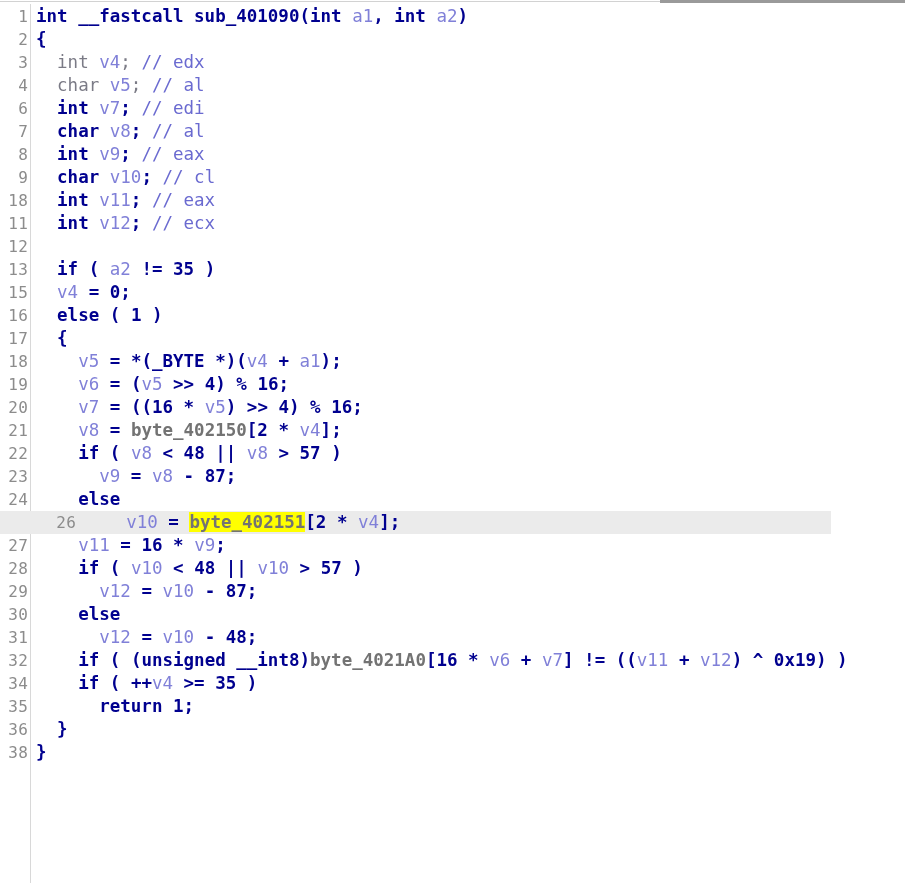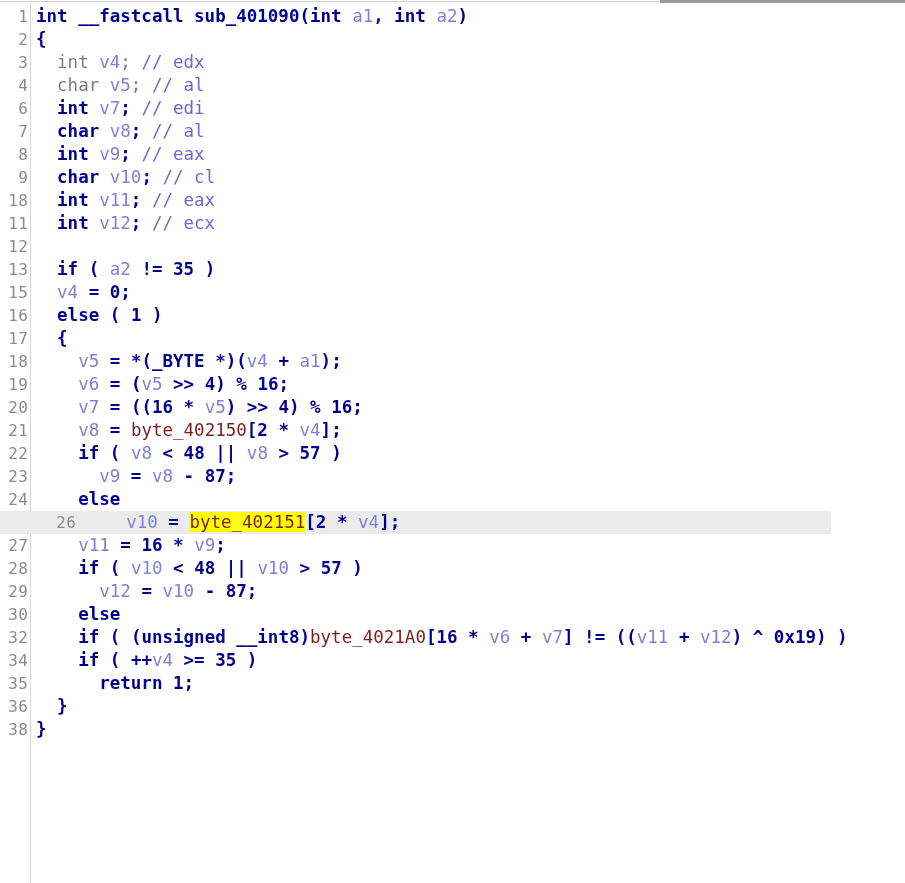--- a/index.html
+++ b/index.html
@@ -84,21 +84,21 @@
   .code-text {
     display: inline-block;
     padding-left: 8px;
     vertical-align: top;
   }
 
   
   .kw      { color: #00008f; font-weight: bold; }   
   .kw-dim  { color: #7b7b86; }                      
   .lvar    { color: #8080d8; }                      
-  .gvar    { color: #7f1d1d; font-weight: normal; }   
+  .gvar    { color: #737373; font-weight: bold; }   
   .cmt     { color: #6a6ad0; }
 
   .hl-token {
     background: #ffff00;
   }
 </style>
 </head>
 <body>
 
 <div class="top-strip">
@@ -129,19 +129,20 @@
       <div class="code-line"><span class="lineno">20</span><span class="code-text">    <span class="lvar">v7</span> <span class="kw">=</span> <span class="kw">((</span><span class="kw">16</span> <span class="kw">*</span> <span class="lvar">v5</span><span class="kw">)</span> <span class="kw">&gt;&gt;</span> <span class="kw">4</span><span class="kw">)</span> <span class="kw">%</span> <span class="kw">16</span><span class="kw">;</span></span></div>
       <div class="code-line"><span class="lineno">21</span><span class="code-text">    <span class="lvar">v8</span> <span class="kw">=</span> <span class="gvar">byte_402150</span><span class="kw">[</span><span class="kw">2</span> <span class="kw">*</span> <span class="lvar">v4</span><span class="kw">];</span></span></div>
       <div class="code-line"><span class="lineno">22</span><span class="code-text">    <span class="kw">if</span> <span class="kw">(</span> <span class="lvar">v8</span> <span class="kw">&lt;</span> <span class="kw">48</span> <span class="kw">||</span> <span class="lvar">v8</span> <span class="kw">&gt;</span> <span class="kw">57</span> <span class="kw">)</span></span></div>
       <div class="code-line"><span class="lineno">23</span><span class="code-text">      <span class="lvar">v9</span> <span class="kw">=</span> <span class="lvar">v8</span> <span class="kw">-</span> <span class="kw">87</span><span class="kw">;</span></span></div>
       <div class="code-line"><span class="lineno">24</span><span class="code-text">    <span class="kw">else</span></span></div>
       <div class="code-line current"><span class="lineno">26</span><span class="code-text">    <span class="lvar">v10</span> <span class="kw">=</span> <span class="gvar hl-token">byte_402151</span><span class="kw">[</span><span class="kw">2</span> <span class="kw">*</span> <span class="lvar">v4</span><span class="kw">];</span></span></div>
       <div class="code-line"><span class="lineno">27</span><span class="code-text">    <span class="lvar">v11</span> <span class="kw">=</span> <span class="kw">16</span> <span class="kw">*</span> <span class="lvar">v9</span><span class="kw">;</span></span></div>
       <div class="code-line"><span class="lineno">28</span><span class="code-text">    <span class="kw">if</span> <span class="kw">(</span> <span class="lvar">v10</span> <span class="kw">&lt;</span> <span class="kw">48</span> <span class="kw">||</span> <span class="lvar">v10</span> <span class="kw">&gt;</span> <span class="kw">57</span> <span class="kw">)</span></span></div>
       <div class="code-line"><span class="lineno">29</span><span class="code-text">      <span class="lvar">v12</span> <span class="kw">=</span> <span class="lvar">v10</span> <span class="kw">-</span> <span class="kw">87</span><span class="kw">;</span></span></div>
       <div class="code-line"><span class="lineno">30</span><span class="code-text">    <span class="kw">else</span></span></div>
+      <div class="code-line"><span class="lineno">31</span><span class="code-text">      <span class="lvar">v12</span> <span class="kw">=</span> <span class="lvar">v10</span> <span class="kw">-</span> <span class="kw">48</span><span class="kw">;</span></span></div>
       <div class="code-line"><span class="lineno">32</span><span class="code-text">    <span class="kw">if</span> <span class="kw">(</span> <span class="kw">(</span><span class="kw">unsigned</span> <span class="kw">__int8</span><span class="kw">)</span><span class="gvar">byte_4021A0</span><span class="kw">[</span><span class="kw">16</span> <span class="kw">*</span> <span class="lvar">v6</span> <span class="kw">+</span> <span class="lvar">v7</span><span class="kw">]</span> <span class="kw">!=</span> <span class="kw">((</span><span class="lvar">v11</span> <span class="kw">+</span> <span class="lvar">v12</span><span class="kw">)</span> <span class="kw">^</span> <span class="kw">0</span><span class="kw">x19</span><span class="kw">)</span> <span class="kw">)</span></span></div>
       <div class="code-line"><span class="lineno">34</span><span class="code-text">    <span class="kw">if</span> <span class="kw">(</span> <span class="kw">++</span><span class="lvar">v4</span> <span class="kw">&gt;=</span> <span class="kw">35</span> <span class="kw">)</span></span></div>
       <div class="code-line"><span class="lineno">35</span><span class="code-text">      <span class="kw">return</span> <span class="kw">1</span><span class="kw">;</span></span></div>
       <div class="code-line"><span class="lineno">36</span><span class="code-text">  <span class="kw">}</span></span></div>
       <div class="code-line"><span class="lineno">38</span><span class="code-text"><span class="kw">}</span></span></div>
     </div>
 </div>
 
 </body></html>

